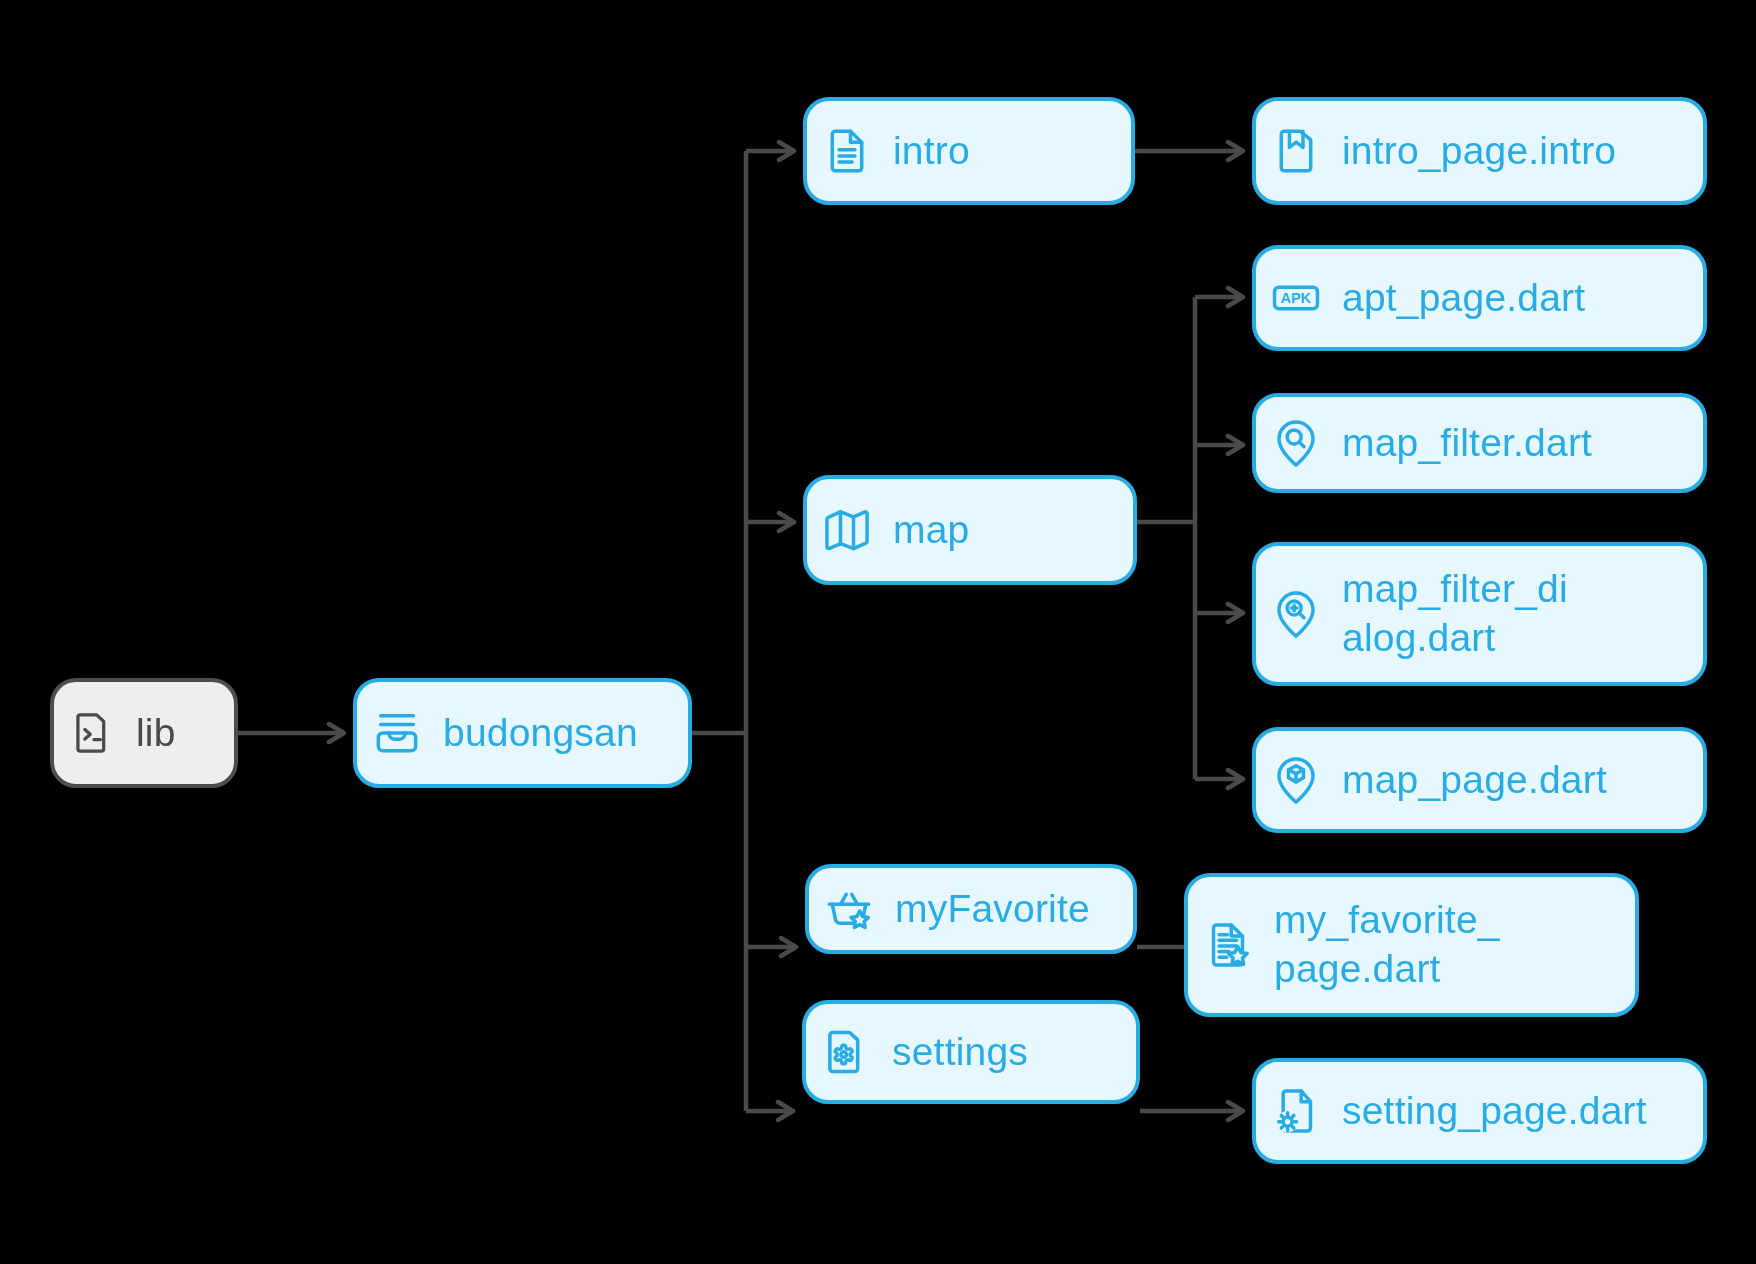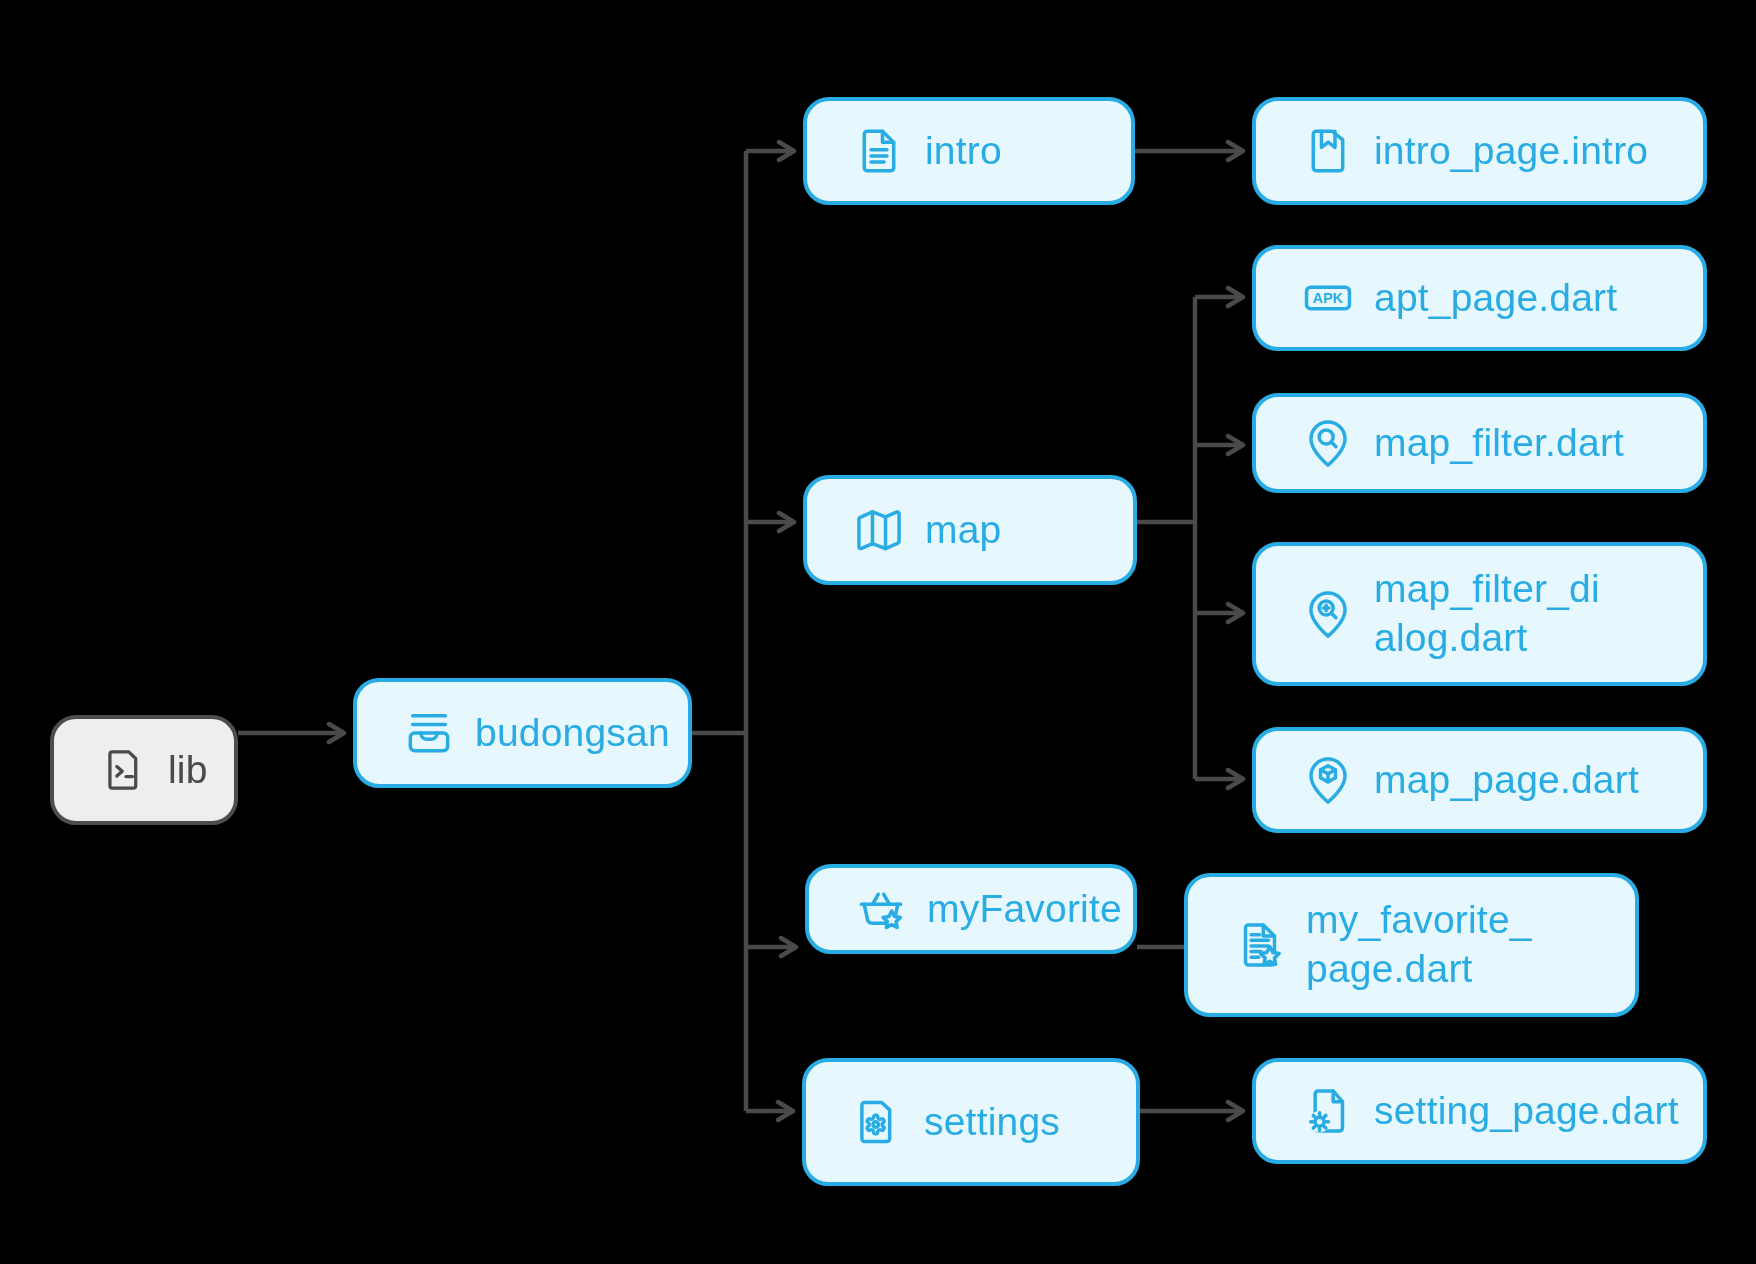--- a/index.html
+++ b/index.html
@@ -1,22 +1,22 @@
 <!DOCTYPE html>
 <html><head>
 <meta charset="utf-8">
 <style>
   html,body{margin:0;padding:0;background:#000;}
   .canvas{position:relative;width:1756px;height:1264px;background:#000;overflow:hidden;
           font-family:"Liberation Sans",sans-serif;}
   .edges{position:absolute;left:0;top:0;width:1756px;height:1264px;z-index:0;}
   .node{position:absolute;z-index:1;display:flex;align-items:center;box-sizing:border-box;
-        border-radius:26px;padding:0 18px 0 44px;gap:18px;}
+        border-radius:26px;padding:0 18px 0 12px;gap:18px;}
   .node.blue{background:#e6f7fd;border:4px solid #29ace3;color:#29ace3;}
-  .node.gray{background:#efeeec;border:4px solid #4d4d4d;color:#4a4a4a;margin-top:37px;}
+  .node.gray{background:#efeeec;border:4px solid #4d4d4d;color:#4a4a4a;}
   .node .icon{flex:0 0 auto;display:flex;align-items:center;justify-content:flex-end;}
   .node .icon svg{width:56px;height:56px;display:block;}
   .node.gray .icon svg{width:52px;height:52px;}
   .node .label{font-size:39px;font-weight:500;line-height:1.25;white-space:pre;letter-spacing:.2px;}
   svg .stroked{fill:none;stroke:currentColor;stroke-width:1.5;stroke-linecap:round;stroke-linejoin:round;}
   svg .bgfill{fill:#e6f7fd;stroke:currentColor;stroke-width:1.5;stroke-linecap:round;stroke-linejoin:round;}
   svg .mask{fill:#e6f7fd;stroke:none;}
 </style>
 </head>
 <body>
@@ -112,21 +112,21 @@
         <path d="m8.4 10 2.4-4.3"></path>
         <path d="m15.6 10-2.4-4.3"></path>
         <path d="M4.8 10l1.4 6.4a2.1 2.1 0 0 0 2.1 1.7h7.4a2.1 2.1 0 0 0 2.1-1.7L19.2 10"></path>
         <path class="bgfill" d="M16.6 12.9l1.2 2.3 2.5.4-1.8 1.8.4 2.5-2.3-1.2-2.3 1.2.4-2.5-1.8-1.8 2.5-.4z"></path>
       </g>
         </svg>
     </span>
     <span class="label">myFavorite</span>
   </div>
 
-  <div class="node blue" style="left:802px;top:1058px;width:338px;height:128px">
+  <div class="node blue" style="left:802px;top:1000px;width:338px;height:104px">
     <span class="icon">
       <svg viewBox="0 0 24 24">
           <g class="stroked">
         <path d="M6.3 3.6h7.2l3.5 3.2v12.4a1.2 1.2 0 0 1-1.2 1.2H6.3a1.2 1.2 0 0 1-1.2-1.2V4.8a1.2 1.2 0 0 1 1.2-1.2z"></path>
         <g transform="translate(11 13.1) scale(0.4) translate(-12 -12)" stroke-width="3.6">
           <path d="M12.22 2h-.44a2 2 0 0 0-2 2v.18a2 2 0 0 1-1 1.73l-.43.25a2 2 0 0 1-2 0l-.15-.08a2 2 0 0 0-2.73.73l-.22.38a2 2 0 0 0 .73 2.73l.15.1a2 2 0 0 1 1 1.72v.51a2 2 0 0 1-1 1.74l-.15.09a2 2 0 0 0-.73 2.73l.22.38a2 2 0 0 0 2.73.73l.15-.08a2 2 0 0 1 2 0l.43.25a2 2 0 0 1 1 1.73V20a2 2 0 0 0 2 2h.44a2 2 0 0 0 2-2v-.18a2 2 0 0 1 1-1.73l.43-.25a2 2 0 0 1 2 0l.15.08a2 2 0 0 0 2.73-.73l.22-.39a2 2 0 0 0-.73-2.73l-.15-.08a2 2 0 0 1-1-1.74v-.5a2 2 0 0 1 1-1.74l.15-.09a2 2 0 0 0 .73-2.73l-.22-.38a2 2 0 0 0-2.73-.73l-.15.08a2 2 0 0 1-2 0l-.43-.25a2 2 0 0 1-1-1.73V4a2 2 0 0 0-2-2z"></path>
           <circle cx="12" cy="12" r="3"></circle>
         </g>
       </g>
         </svg>

